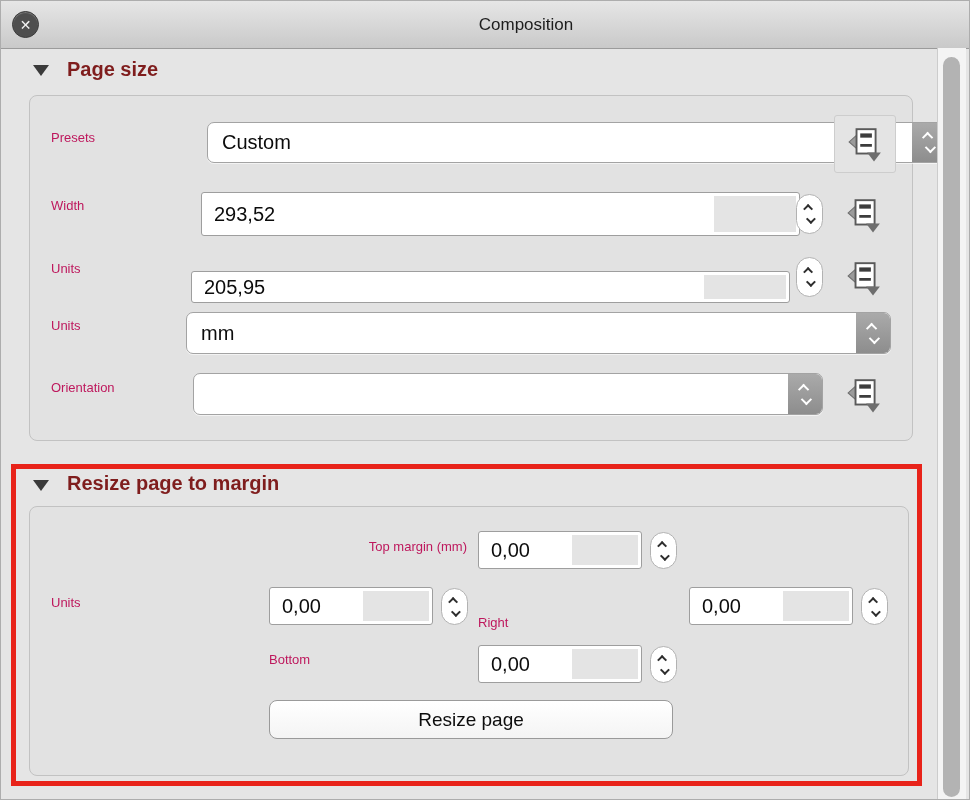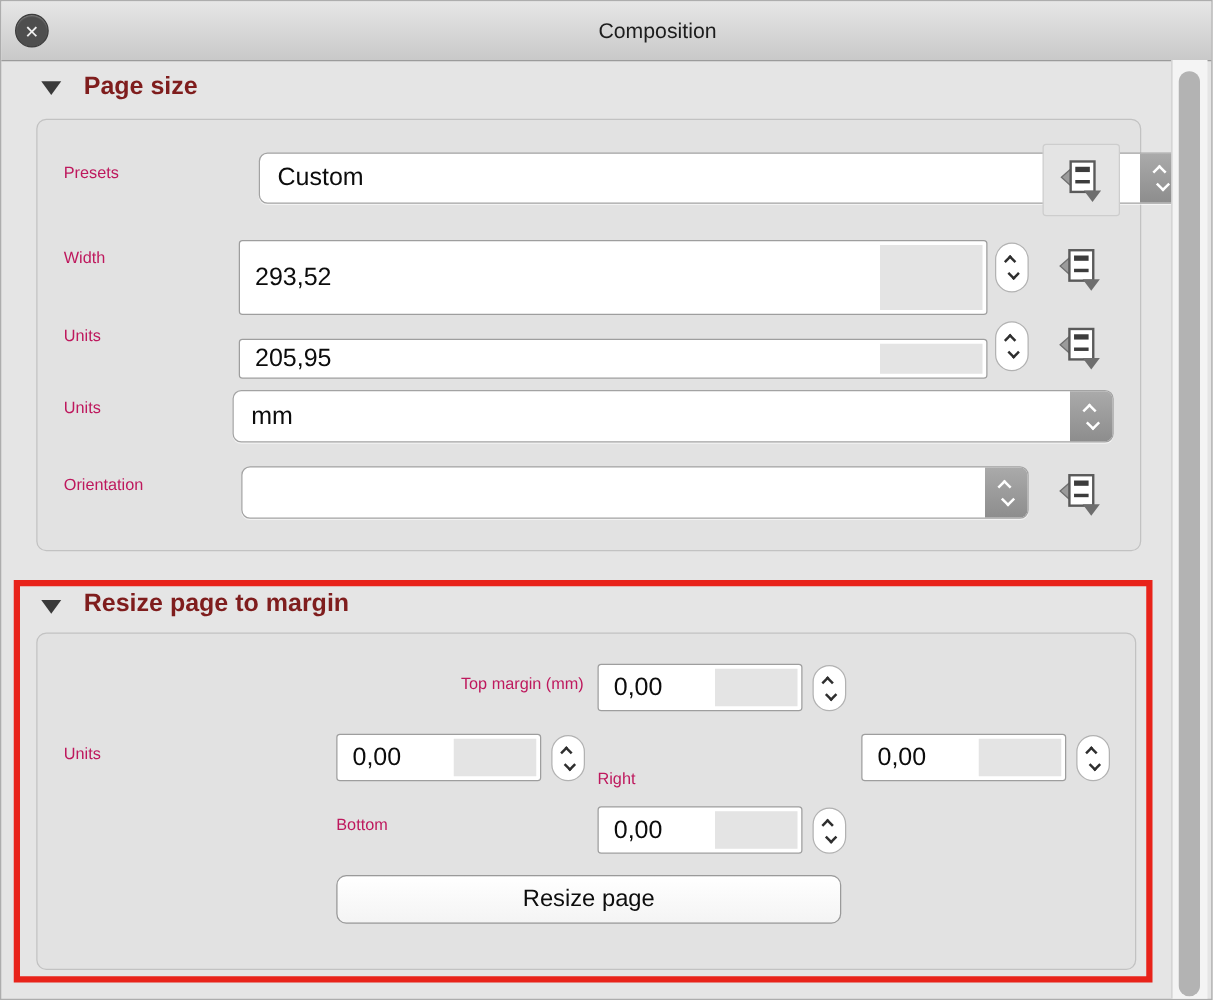--- a/index.html
+++ b/index.html
@@ -131,21 +131,21 @@
   <svg width="36" height="36" viewBox="0 0 32 34">
     <polygon points="10,7 1,15 10,23" fill="#9b9b9b" stroke="#6f6f6f" stroke-width="1"></polygon>
     <rect x="8" y="3" width="18" height="23" fill="#ffffff" stroke="#5a5a5a" stroke-width="1.8"></rect>
     <rect x="11.5" y="7" width="11" height="4" fill="#3c3c3c"></rect>
     <rect x="11.5" y="17" width="11" height="2.6" fill="#3c3c3c"></rect>
     <polygon points="18,25 31,25 24.5,33.6" fill="#6e6e6e"></polygon>
   </svg>
 </div>
 
 <div class="lbl" style="left:50px;top:197px;">Width</div>
-<div class="spinbox" style="left:190px;top:191px;width:599px;height:60px;">
+<div class="spinbox" style="left:200px;top:191px;width:599px;height:44px;">
   <span class="grayfill" style="width:82px;"></span>
   <span class="val">293,52</span>
 </div>
 <div class="spinner" style="left:795px;top:193px;height:40px;">
   <span class="chev dk-up"></span>
   <span class="chev dk-down"></span>
 </div>
 <div class="dd-btn" style="left:833px;top:186px;">
   <svg width="36" height="36" viewBox="0 0 32 34">
     <polygon points="10,7 1,15 10,23" fill="#9b9b9b" stroke="#6f6f6f" stroke-width="1"></polygon>

